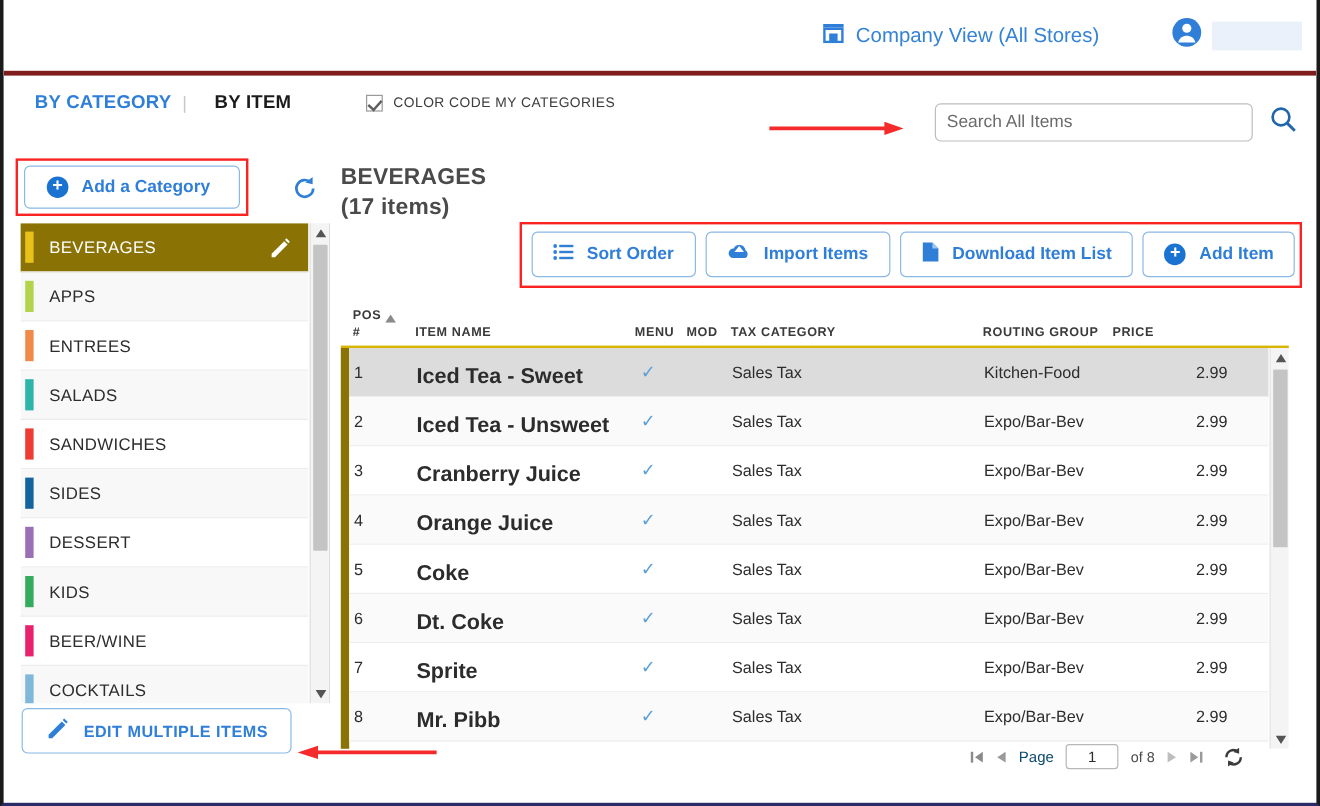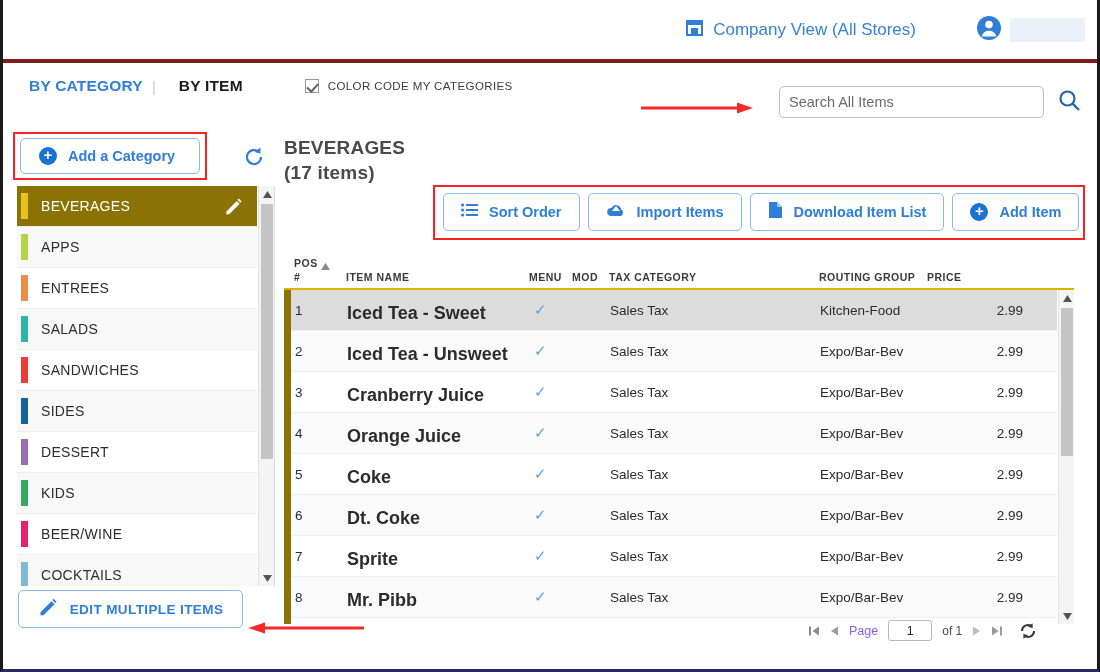--- a/index.html
+++ b/index.html
@@ -255,21 +255,21 @@
     width: 12px; height: 148px; background: #c4c4c4;
     cursor: pointer;
   }
 
   
   .pager {
     position: absolute; left: 805px; top: 620px;
     display: flex; align-items: center; gap: 10px;
   }
   .pg-ic { cursor: pointer; display: flex; align-items: center; }
-  .pg-label { font-size: 12.5px; color: #8b5cf6; }
+  .pg-label { font-size: 12.5px; color: #0c4a6e; }
   .pg-input {
     width: 44px; height: 21px; border: 1px solid #b8b8b8;
     border-radius: 3px; text-align: center; font-size: 12.5px;
     color: #2c2c2c; outline: none;
     font-family: "Liberation Sans", sans-serif;
     background: #fff;
   }
   .pg-of { font-size: 12px; color: #4a4a4a; }
 </style>
 </head>
@@ -568,21 +568,21 @@
         <polygon points="11,1.5 11,10.5 4.5,6" fill="#8a8a8a"></polygon>
       </svg>
     </span>
     <span class="pg-ic">
       <svg width="9" height="12" viewBox="0 0 9 12">
           <polygon points="8,1.5 8,10.5 1,6" fill="#9a9a9a"></polygon>
         </svg>
     </span>
     <span class="pg-label">Page</span>
     <input class="pg-input" type="text" value="1" style="">
-    <span class="pg-of">of 1</span>
+    <span class="pg-of">of 8</span>
     <span class="pg-ic">
       <svg width="9" height="12" viewBox="0 0 9 12">
           <polygon points="1,1.5 1,10.5 8,6" fill="#bdbdbd"></polygon>
         </svg>
     </span>
     <span class="pg-ic">
       <svg width="12" height="12" viewBox="0 0 12 12">
         <polygon points="1,1.5 1,10.5 7.5,6" fill="#9a9a9a"></polygon>
         <rect x="9" y="1.5" width="2" height="9" fill="#9a9a9a"></rect>
       </svg>

